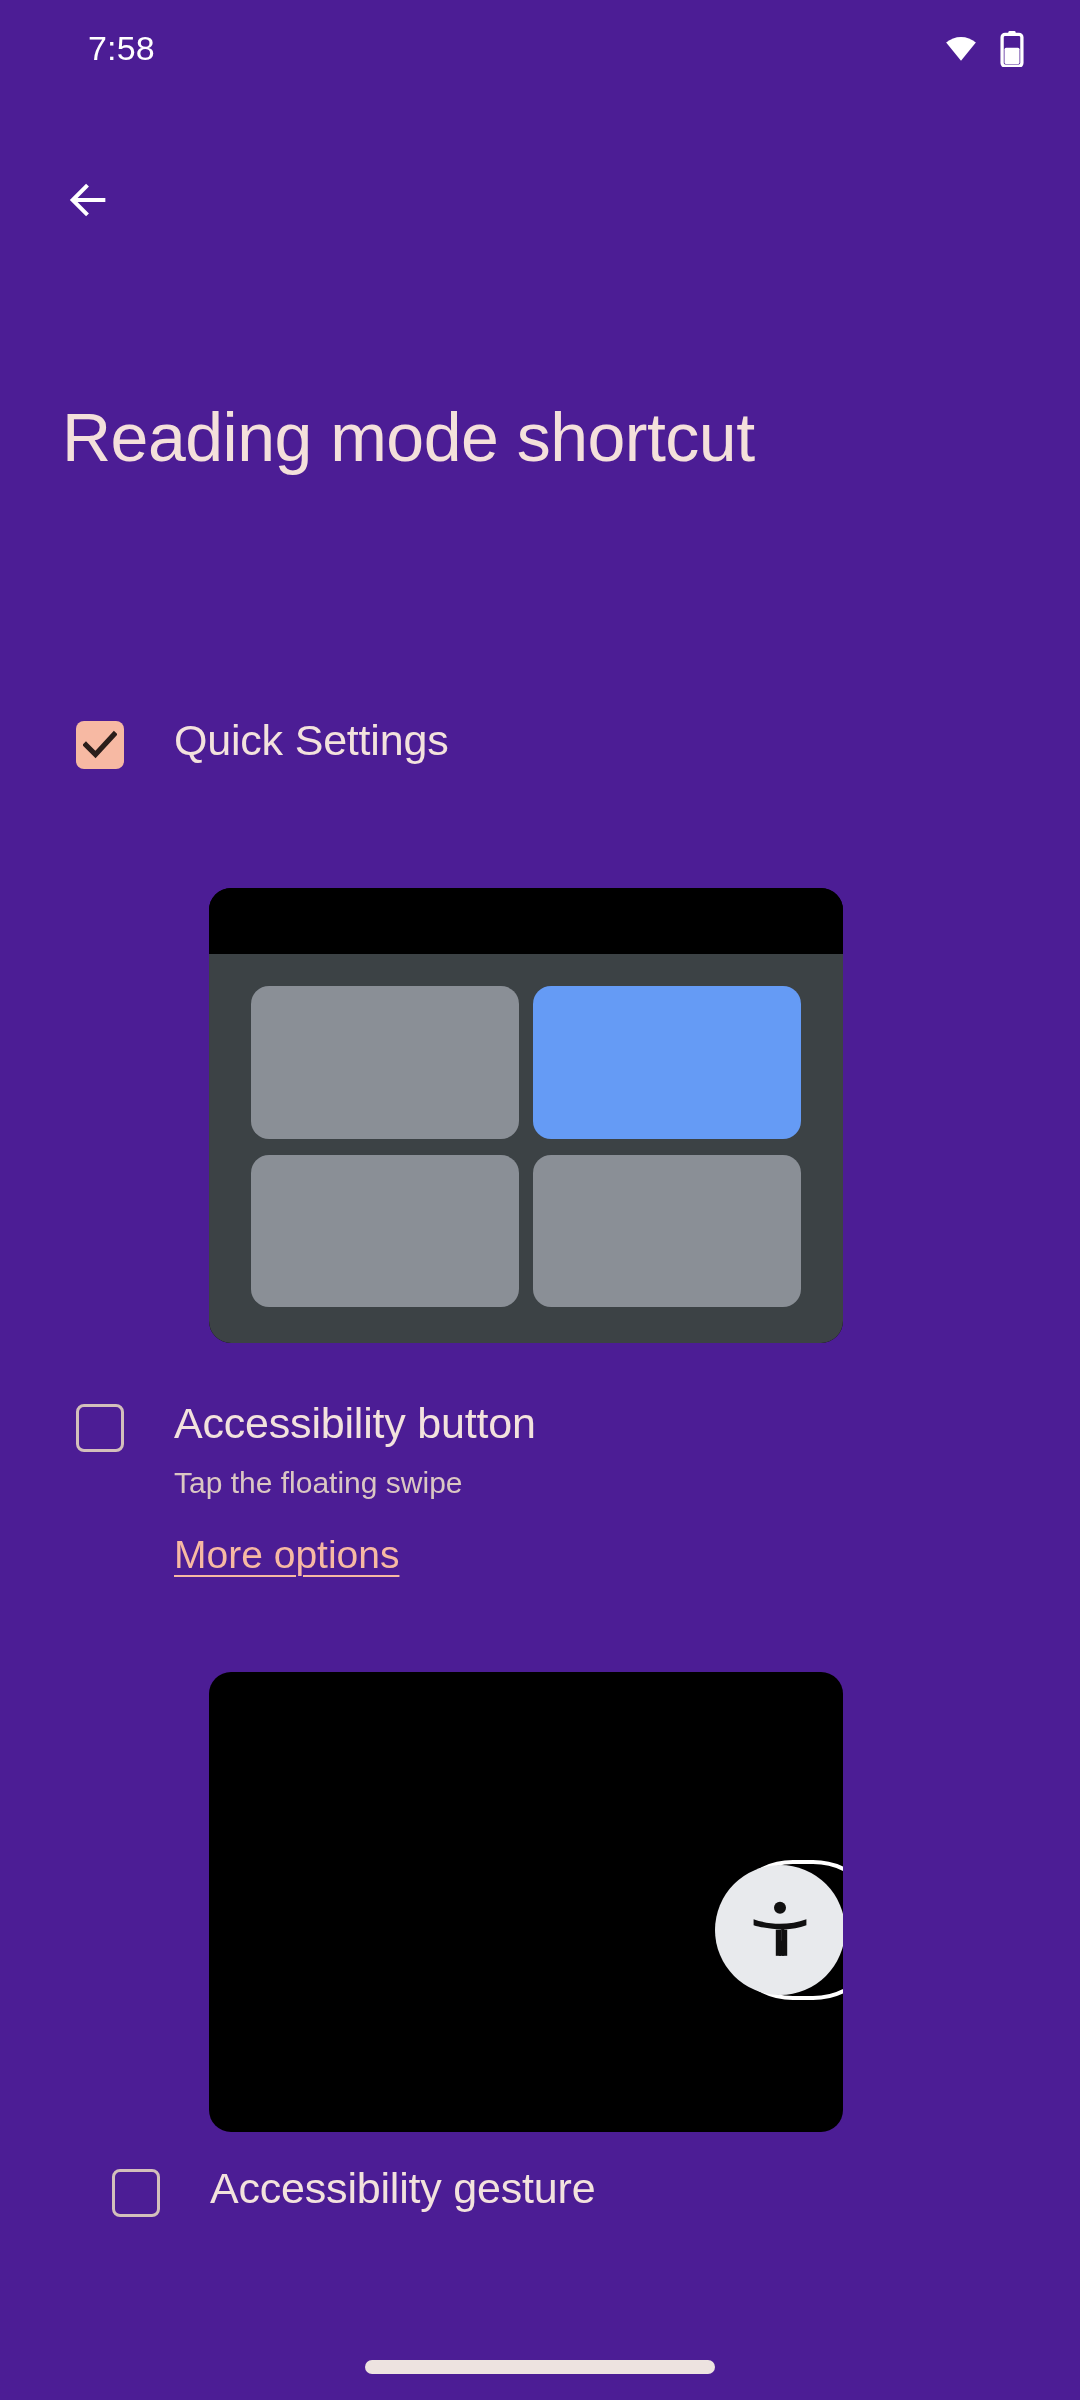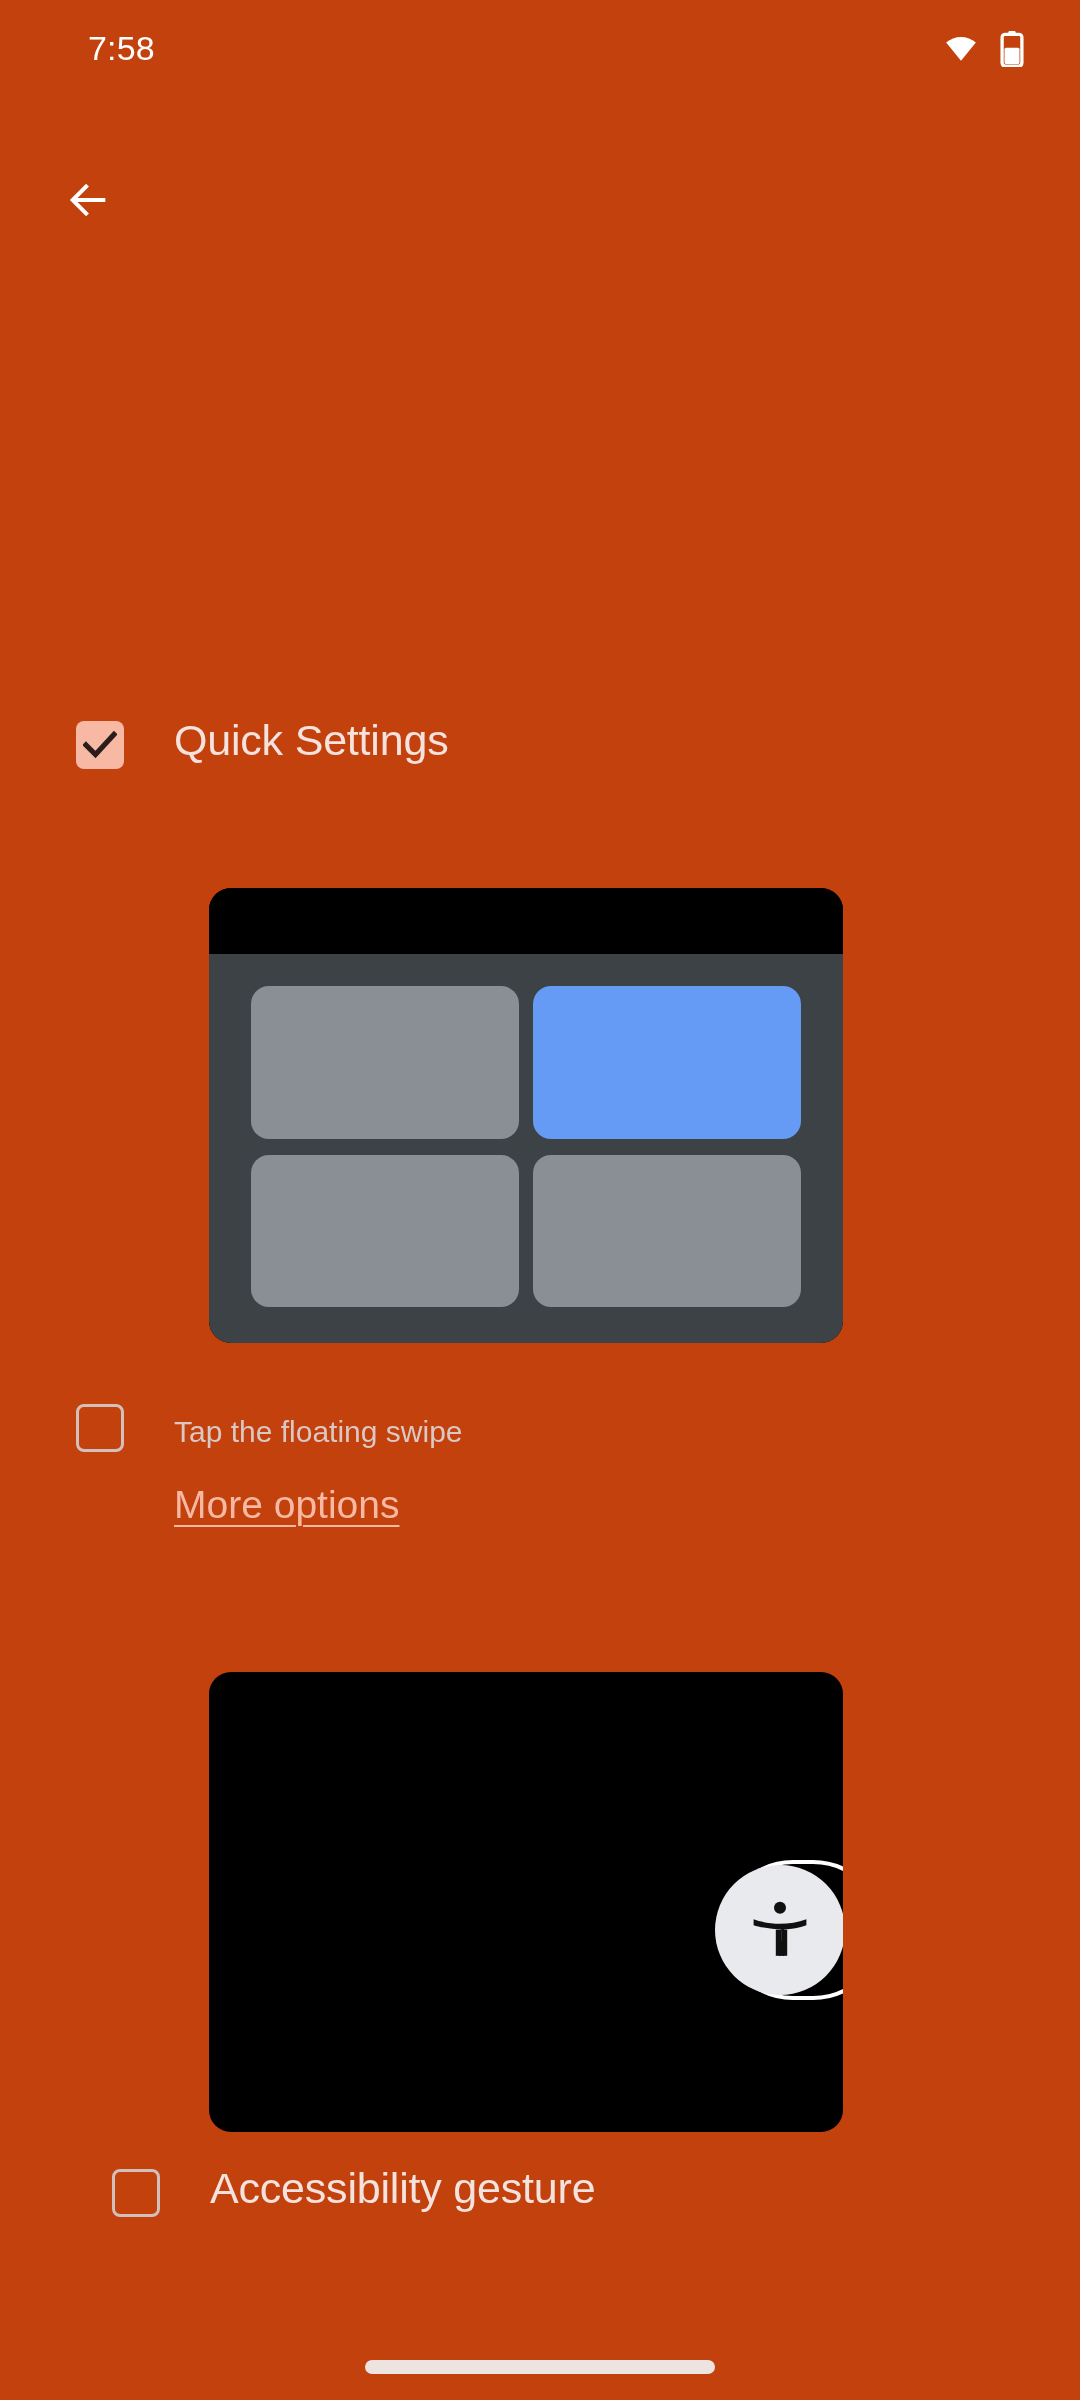--- a/index.html
+++ b/index.html
@@ -5,21 +5,21 @@
   * { margin:0; padding:0; box-sizing:border-box; }
   html, body {
     width:1080px; height:2400px;
     background:#271F1D;
     font-family:"Liberation Sans", sans-serif;
     overflow:hidden;
   }
   .screen {
     position:relative;
     width:1080px; height:2400px;
-    background:#c2410c;
+    background:#4c1d95;
     overflow:hidden;
   }
 
   
   .statusbar {
     position:absolute; top:0; left:0;
     width:1080px; height:96px;
     display:flex; align-items:center;
     justify-content:space-between;
     padding:0 56px 0 88px;
@@ -191,20 +191,21 @@
   </div>
 
   <div class="backbtn">
     <span>
       <svg viewBox="0 0 24 24" aria-hidden="true">
         <path d="M20 12 H5 M11 5 L4 12 L11 19" fill="none" stroke="#FFFFFF" stroke-width="2.1" stroke-linecap="square" stroke-linejoin="miter"></path>
       </svg>
     </span>
   </div>
 
+  <h1 class="page-title">Reading mode shortcut</h1>
 
   <div class="option" style="top:715px;">
     <div class="opt-row">
       <div class="checkbox-wrap">
         <span class="cb checked">
           <svg viewBox="0 0 34 32" aria-hidden="true">
             <path d="M3 16 L12.5 25.5 L31 5.5" fill="none" stroke="#2B1E1A" stroke-width="5.2" stroke-linecap="square" stroke-linejoin="miter"></path>
           </svg>
         </span>
       </div>
@@ -223,20 +224,21 @@
       <div class="qs-tile"></div>
     </div>
   </div>
 
   <div class="option" style="top:1398px;">
     <div class="opt-row">
       <div class="checkbox-wrap">
         <span class="cb unchecked"></span>
       </div>
       <div class="opt-text">
+        <div class="opt-title">Accessibility button</div>
         <div class="opt-sub">Tap the floating swipe</div>
         <a class="more-link" href="#">More options</a>
       </div>
     </div>
   </div>
 
   <div class="illus ab-illus" style="top:1672px;">
     <div class="ab-pill"></div>
     <div class="ab-circle">
       <span>

